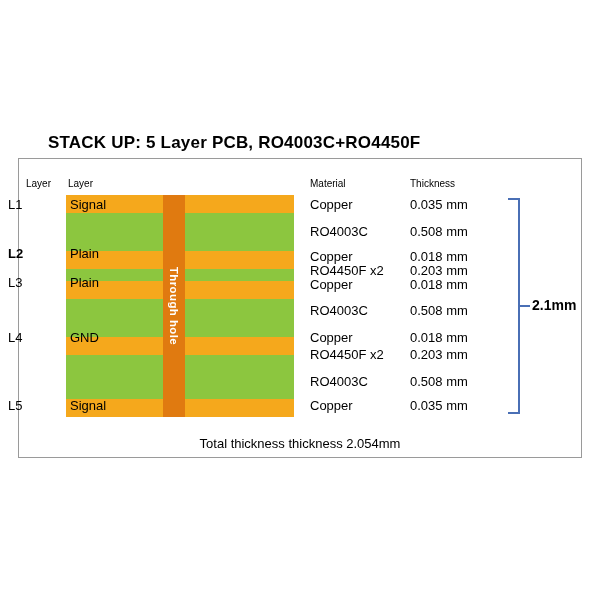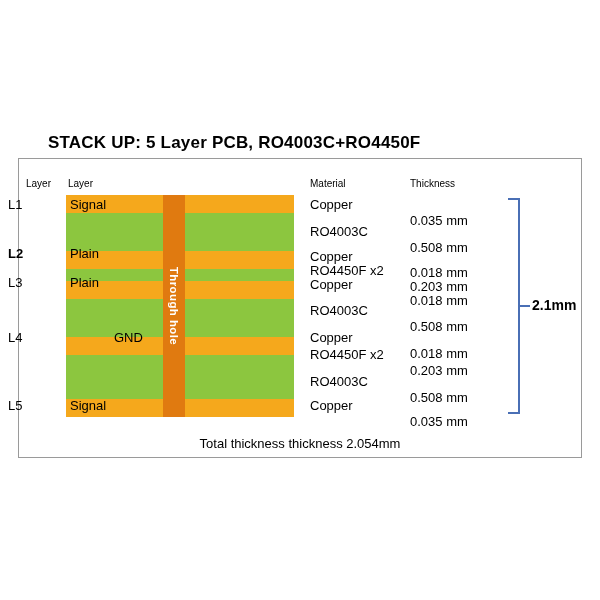--- a/index.html
+++ b/index.html
@@ -117,21 +117,20 @@
     position: absolute;
     left: 310px;
     font-size: 13px;
     white-space: nowrap;
   }
   .thk-label {
     position: absolute;
     left: 410px;
     font-size: 13px;
     white-space: nowrap;
-    margin-top: 16px;
   }
 
   
   .bracket {
     position: absolute;
     left: 508px;
     top: 198px;
     width: 12px;
     height: 216px;
     border: 2px solid #4a6fb5;
@@ -203,21 +202,21 @@
 
   <div class="layer-label" style="top:197px;">L1</div>
   <div class="layer-label" style="top:246px;font-weight:bold;">L2</div>
   <div class="layer-label" style="top:275px;">L3</div>
   <div class="layer-label" style="top:330px;">L4</div>
   <div class="layer-label" style="top:398px;">L5</div>
 
   <div class="type-label" style="top:197px;">Signal</div>
   <div class="type-label" style="top:246px;">Plain</div>
   <div class="type-label" style="top:275px;">Plain</div>
-  <div class="type-label" style="top:330px;margin-left:44px;">GND</div>
+  <div class="type-label" style="top:330px;">GND</div>
   <div class="type-label" style="top:398px;">Signal</div>
 
   <div class="mat-label" style="top:197px;">Copper</div>
   <div class="mat-label" style="top:224px;">RO4003C</div>
   <div class="mat-label" style="top:249px;">Copper</div>
   <div class="mat-label" style="top:263px;">RO4450F x2</div>
   <div class="mat-label" style="top:277px;">Copper</div>
   <div class="mat-label" style="top:303px;">RO4003C</div>
   <div class="mat-label" style="top:330px;">Copper</div>
   <div class="mat-label" style="top:347px;">RO4450F x2</div>

